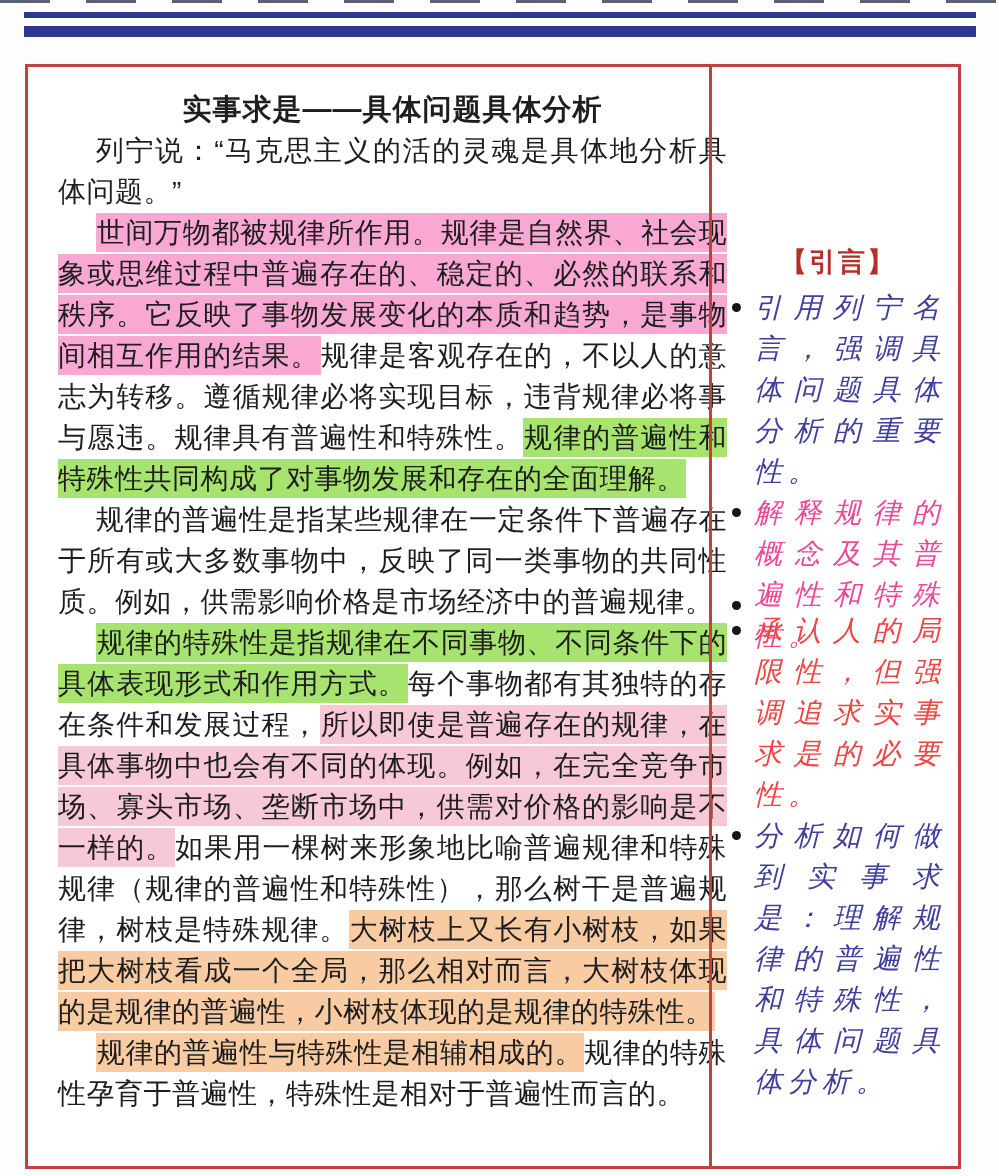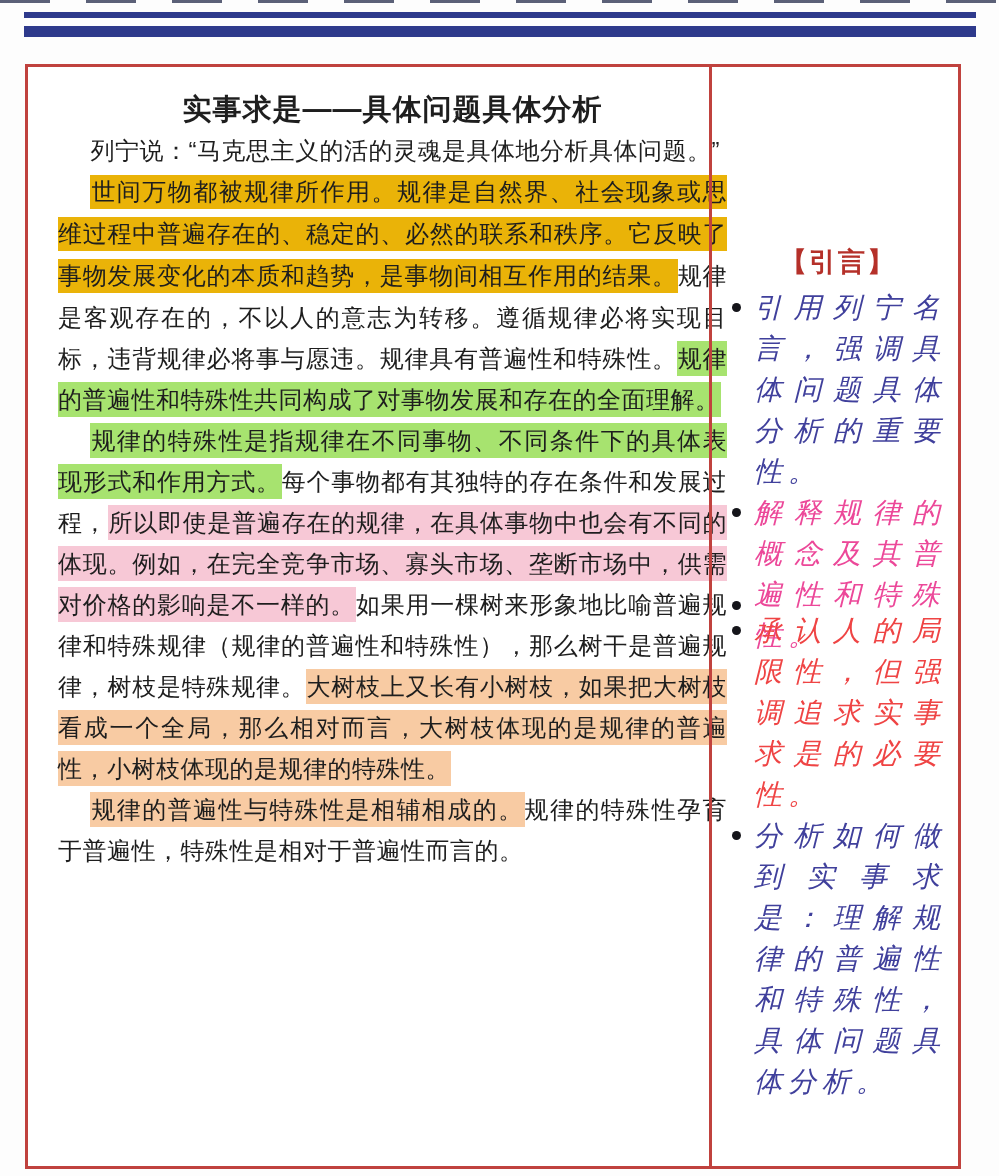--- a/index.html
+++ b/index.html
@@ -32,21 +32,21 @@
     position: absolute; left: 0; top: 0;
     width: 709px; height: 100%;
     padding: 22px 10px 13px 30px;
     overflow: hidden;
   }
   .doc-title {
     font-size: 29px; line-height: 41px; font-weight: 600;
     color: #1e1e1e; text-align: center; letter-spacing: 1px;
   }
   .para {
-    font-size: 24px; line-height: 41px; font-weight: 500;
+    font-size: 28px; line-height: 41px; font-weight: 500;
     color: #1e1e1e; text-indent: 1.35em; letter-spacing: .5px;
     text-align: justify;
   }
   .para .hl { padding: 4px 1px; }
   .divider {
     position: absolute; left: 681px; top: 0;
     width: 3px; height: 100%; background: #c0423e;
   }
   .margin-col {
     position: absolute; left: 684px; top: 0; right: 0; height: 100%;
@@ -76,21 +76,22 @@
 <div class="page">
   <div class="top-dashes"></div>
   <div class="bar bar-thin" style="background: rgb(46, 58, 140);"></div>
   <div class="bar bar-thick" style="background: rgb(46, 58, 140);"></div>
 
   <div class="doc-frame">
     <div class="main-col">
       <h1 class="doc-title">实事求是——具体问题具体分析</h1>
       <div id="paragraphs">
           <p class="para"><span>列宁说：“马克思主义的活的灵魂是具体地分析具体问题。”</span></p>
-          <p class="para"><span class="hl" style="background-color: #eab308; font-family: Liberation Serif, serif;">世间万物都被规律所作用。规律是自然界、社会现象或思维过程中普遍存在的、稳定的、必然的联系和秩序。它反映了事物发展变化的本质和趋势，是事物间相互作用的结果。</span><span>规律是客观存在的，不以人的意志为转移。遵循规律必将实现目标，违背规律必将事与愿违。规律具有普遍性和特殊性。</span><span class="hl" style="background-color: rgb(167, 227, 111);">规律的普遍性和特殊性共同构成了对事物发展和存在的全面理解。</span></p>
+          <p class="para"><span class="hl" style="background-color: #f9a8d4; font-family: Liberation Serif, serif;">世间万物都被规律所作用。规律是自然界、社会现象或思维过程中普遍存在的、稳定的、必然的联系和秩序。它反映了事物发展变化的本质和趋势，是事物间相互作用的结果。</span><span>规律是客观存在的，不以人的意志为转移。遵循规律必将实现目标，违背规律必将事与愿违。规律具有普遍性和特殊性。</span><span class="hl" style="background-color: rgb(167, 227, 111);">规律的普遍性和特殊性共同构成了对事物发展和存在的全面理解。</span></p>
+          <p class="para"><span>规律的普遍性是指某些规律在一定条件下普遍存在于所有或大多数事物中，反映了同一类事物的共同性质。例如，供需影响价格是市场经济中的普遍规律。</span></p>
           <p class="para"><span class="hl" style="background-color: rgb(167, 227, 111);">规律的特殊性是指规律在不同事物、不同条件下的具体表现形式和作用方式。</span><span>每个事物都有其独特的存在条件和发展过程，</span><span class="hl" style="background-color: rgb(247, 200, 214);">所以即使是普遍存在的规律，在具体事物中也会有不同的体现。例如，在完全竞争市场、寡头市场、垄断市场中，供需对价格的影响是不一样的。</span><span>如果用一棵树来形象地比喻普遍规律和特殊规律（规律的普遍性和特殊性），那么树干是普遍规律，树枝是特殊规律。</span><span class="hl" style="background-color: rgb(248, 203, 163);">大树枝上又长有小树枝，如果把大树枝看成一个全局，那么相对而言，大树枝体现的是规律的普遍性，小树枝体现的是规律的特殊性。</span></p>
           <p class="para"><span class="hl" style="background-color: rgb(248, 203, 163);">规律的普遍性与特殊性是相辅相成的。</span><span>规律的特殊性孕育于普遍性，特殊性是相对于普遍性而言的。</span></p>
         </div>
     </div>
     <div class="divider"></div>
     <div class="margin-col">
       <div id="annotations">
           <div class="ann-section ann-sec-0">
             <div class="ann-header" style="color: rgb(181, 48, 41); margin-top: 40px;">【引言】</div>
             <div class="ann-item">

